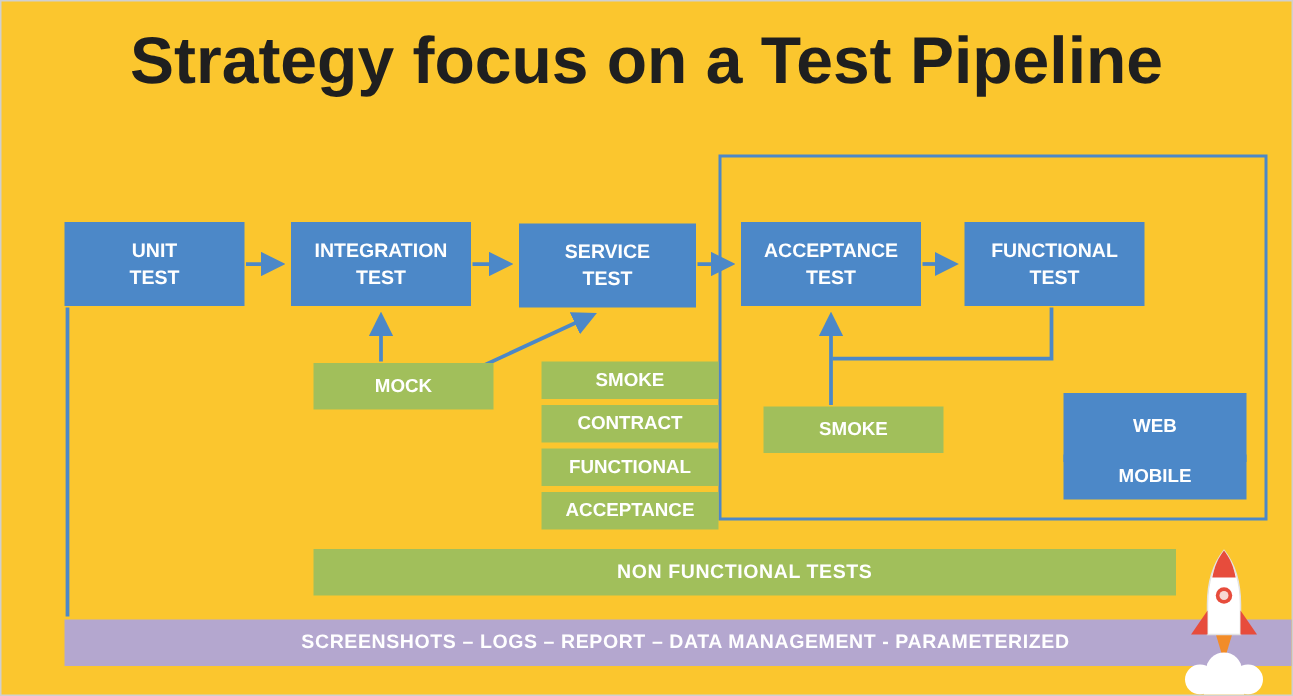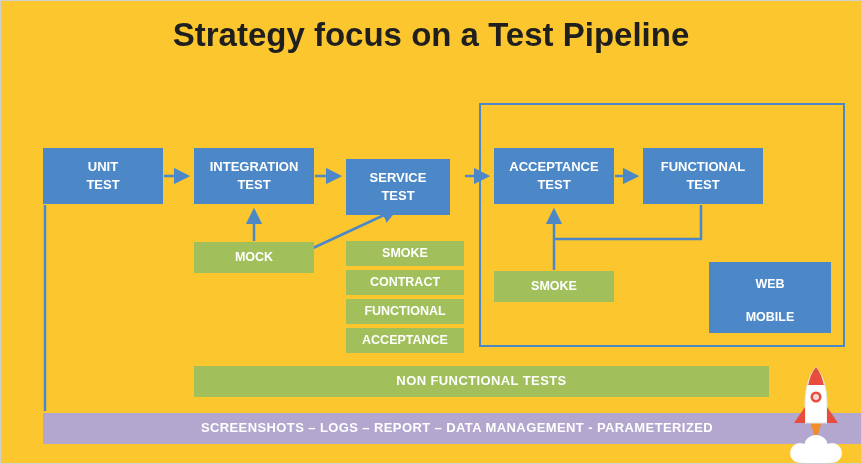--- a/index.html
+++ b/index.html
@@ -13,21 +13,21 @@
     background: #FBC62E;
     border: 1px solid #d0d0d0;
     overflow: hidden;
   }
 
   .title {
     position: absolute;
     top: 15px; left: 0;
     width: 100%;
     text-align: center;
-    font-size: 33px;
+    font-size: 44px;
     font-weight: 800;
     color: #1f1f1f;
   }
 
   .parallel {
     position: absolute;
     left: 478px; top: 102px;
     width: 366px; height: 244px;
     border: 2px solid #4C88C8;
   }
@@ -52,21 +52,21 @@
     position: absolute;
     display: flex;
     align-items: center;
     justify-content: center;
     text-align: center;
     color: #ffffff;
     font-weight: 700;
   }
   .node .lbl { white-space: pre-line; line-height: 1.4; }
   .blue   { background: #4C88C8; }
-  .green  { background: #A1BF5B; }
+  .green  { background: #A1BF5B; margin-left: 15px; }
   .purple { background: #B4A7CF; }
 
   .main-node  { font-size: 13px; }
   .sub-node   { font-size: 12.5px; }
   .bar-node   { font-size: 13px; letter-spacing: 0.4px; }
 
   .rocket {
     position: absolute;
     left: 784px; top: 360px;
     width: 62px; height: 104px;
@@ -101,21 +101,21 @@
   </svg>
 
   <div class="node blue main-node" style="left:42px; top:147px; width:120px; height:56px;">
     <span class="lbl">UNIT
 TEST</span>
   </div>
   <div class="node blue main-node" style="left:193px; top:147px; width:120px; height:56px;">
     <span class="lbl">INTEGRATION
 TEST</span>
   </div>
-  <div class="node blue main-node" style="left:345px; top:158px; width:104px; height:56px;">
+  <div class="node blue main-node" style="left:345px; top:148px; width:118px; height:56px;">
     <span class="lbl">SERVICE
 TEST</span>
   </div>
   <div class="node blue main-node" style="left:493px; top:147px; width:120px; height:56px;">
     <span class="lbl">ACCEPTANCE
 TEST</span>
   </div>
   <div class="node blue main-node" style="left:642px; top:147px; width:120px; height:56px;">
     <span class="lbl">FUNCTIONAL
 TEST</span>

